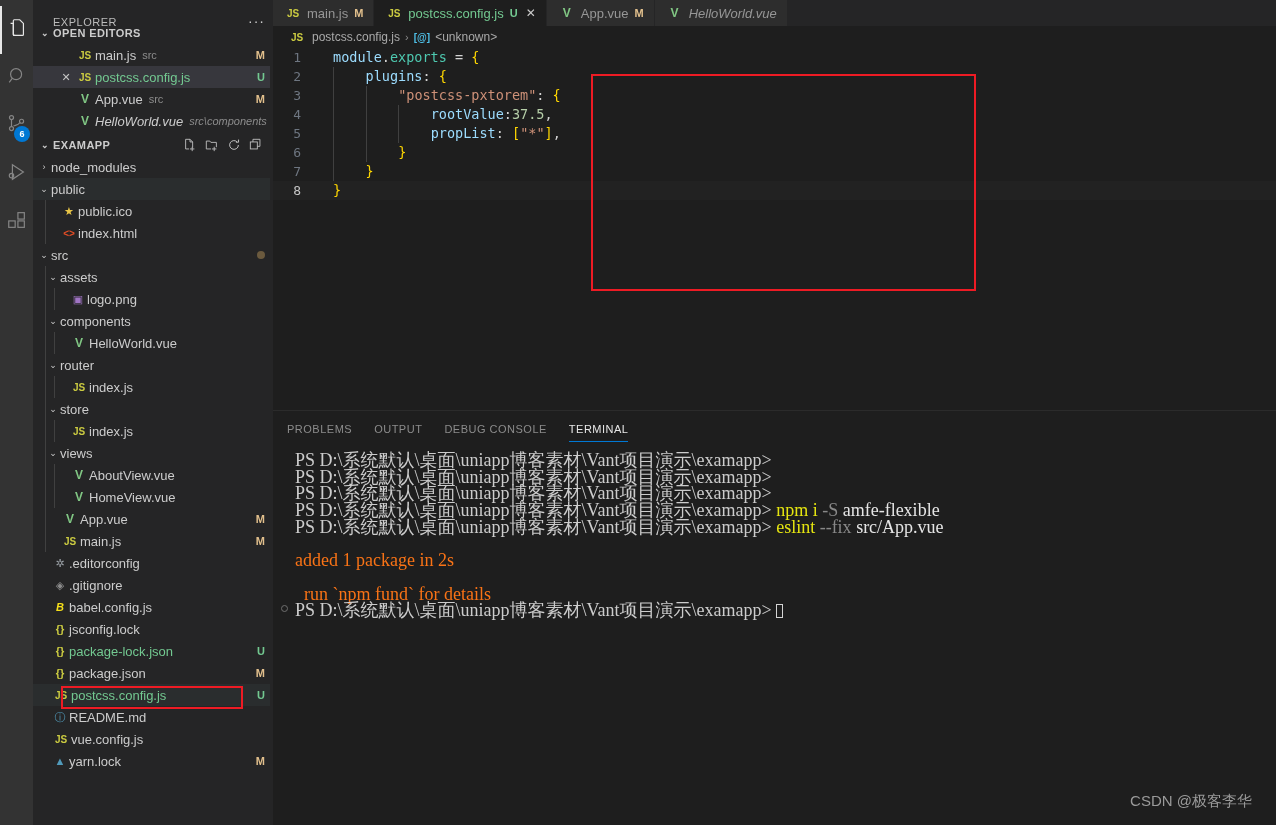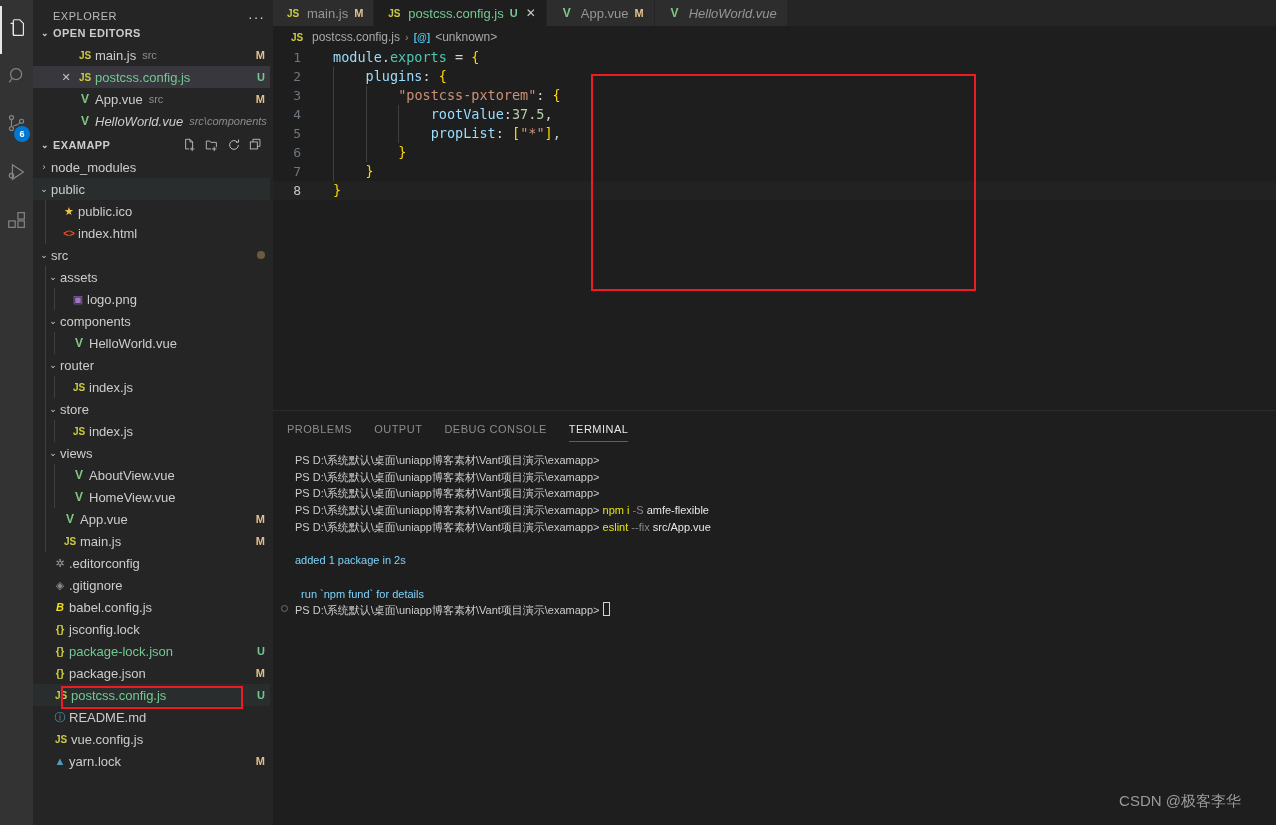--- a/index.html
+++ b/index.html
@@ -48,21 +48,21 @@
 
   
   .sidebar {
     width: 240px; height: 825px;
     background: #252526;
     flex: 0 0 240px;
     display: flex; flex-direction: column;
     position: relative;
   }
   .sidebar-title {
-    height: 22px; display: flex; align-items: flex-end;
+    height: 22px; display: flex; align-items: flex-start;
     padding: 16px 8px 0 20px;
     font-size: 11px; letter-spacing: .5px;
     color: #bbbbbb; text-transform: uppercase;
     justify-content: space-between;
   }
   .sidebar-title .dots { color: #cccccc; font-size: 14px; line-height: 10px; letter-spacing:1px;}
 
   .section-header {
     height: 22px; display: flex; align-items: center;
     padding-left: 4px;
@@ -226,43 +226,43 @@
     color: #8c8c8c; height: 35px; display: flex; align-items: center;
     position: relative;
   }
   .panel-tab.active { color: #e7e7e7; }
   .panel-tab.active::after {
     content: ""; position: absolute; left: 0; right: 0; bottom: 4px;
     height: 1px; background: #0078d4;
   }
   .terminal {
     flex: 1 1 auto; padding: 6px 16px 0 8px;
-    font-family: Liberation Sans, sans-serif;
-    font-size: 11px; line-height: 16.7px;
+    font-family: Liberation Serif, serif;
+    font-size: 18px; line-height: 16.7px;
     color: #cccccc; overflow: hidden;
     position: relative;
   }
   .term-line { white-space: pre; height: 16.7px; position: relative; padding-left: 14px;}
   .term-line .gutter-dot {
     position: absolute; left: 0; top: 3px;
     width: 7px; height: 7px; border-radius: 50%;
     border: 1px solid #6e6e6e;
   }
   .t-prompt { color: #cccccc; }
   .t-cmd    { color: #e5e510; }
   .t-flag   { color: #888888; }
   .t-arg    { color: #e5e5e5; }
-  .t-out    { color: #7dd3fc; }
+  .t-out    { color: #f97316; }
   .cursor-blk {
     display: inline-block; width: 7px; height: 14px;
     border: 1px solid #d4d4d4; vertical-align: -2px;
   }
 
   .watermark {
-    position: absolute; right: 35px; bottom: 14px;
+    position: absolute; right: 24px; bottom: 14px;
     font-size: 15px; color: #9a9a9a;
     font-family: "Liberation Sans", sans-serif;
   }
 
   .sb-scroll {
     position: absolute; right: 0; top: 0; width: 3px; height: 825px;
     background: #252526;
   }
 </style>
 </head>

